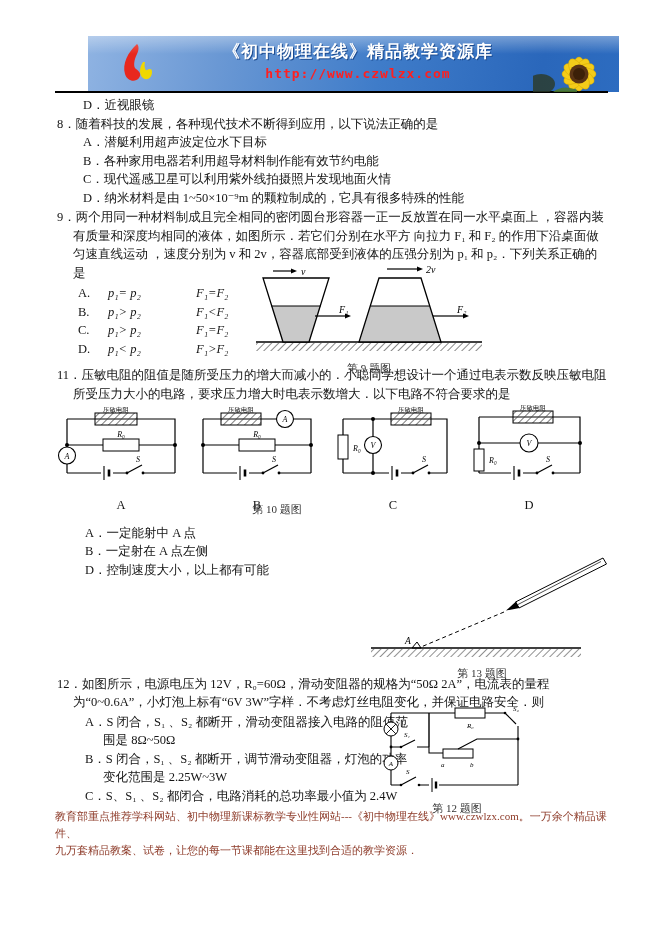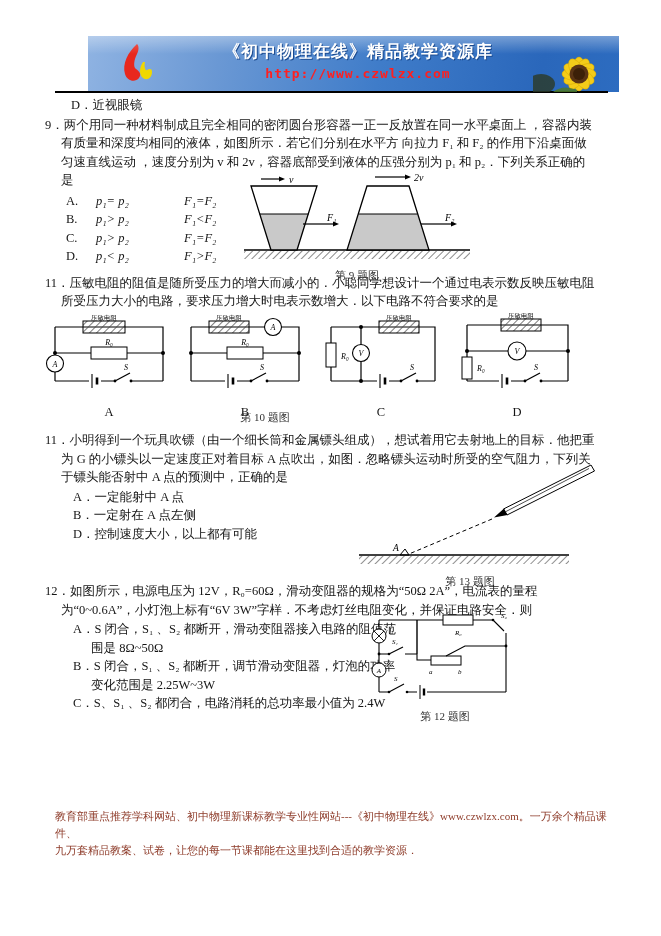--- a/index.html
+++ b/index.html
@@ -16,21 +16,21 @@
   .banner-text{position:absolute;left:120px;top:4px;width:300px;text-align:center;z-index:2;}
   .banner-title{font-family:"Liberation Sans","DejaVu Sans",sans-serif;font-weight:bold;
           font-size:17px;color:#ffffff;letter-spacing:1px;white-space:nowrap;
           text-shadow:1px 1px 0 #1b4a8f;}
   .banner-url{font-family:"DejaVu Sans Mono","Liberation Mono",monospace;font-weight:bold;
           font-size:13px;color:#ff1f1f;letter-spacing:1px;margin-top:3px;}
   .sunflower-box{position:absolute;right:8px;bottom:-6px;width:78px;height:58px;z-index:1;}
   .rule{position:absolute;left:55px;top:91px;width:553px;height:2px;background:#000;}
 
   
-  .content{position:absolute;left:45px;top:96px;width:551px;font-size:12.5px;line-height:18.5px;}
+  .content{position:absolute;left:57px;top:96px;width:551px;font-size:12.5px;line-height:18.5px;}
   .stem{padding-left:16px;text-indent:-16px;margin:0;}
   .opt-line{margin:0;}
 
   .q8-opts{padding-left:26px;}
   .q9-block{position:relative;margin-top:1px;}
   .q9-opts{padding-left:21px;margin-top:2px;}
   .q9-row{display:flex;}
   .q9-row .ol{width:30px;}
   .q9-row .pc{width:88px;font-style:italic;}
   .q9-row .fc{font-style:italic;}
@@ -92,20 +92,29 @@
         <path d="M20,52 Q30,44 44,50 L44,58 L20,58 Z" fill="#4d7a2a" opacity="0.85"></path>
       </svg>
     </div>
   </div>
   <div class="rule"></div>
 
   <div class="content">
 
     <p class="opt-line q8-opts">D．近视眼镜</p>
 
+    <div>
+      <p class="stem">8．随着科技的发展，各种现代技术不断得到应用，以下说法正确的是</p>
+      <div class="q8-opts">
+        <p class="opt-line">A．潜艇利用超声波定位水下目标</p>
+        <p class="opt-line">B．各种家用电器若利用超导材料制作能有效节约电能</p>
+        <p class="opt-line">C．现代遥感卫星可以利用紫外线拍摄照片发现地面火情</p>
+        <p class="opt-line">D．纳米材料是由 1~50×10⁻⁹m 的颗粒制成的，它具有很多特殊的性能</p>
+      </div>
+    </div>
 
     <div class="q9-block" style="height:154px;">
       <p class="stem">9．两个用同一种材料制成且完全相同的密闭圆台形容器一正一反放置在同一水平桌面上 ，容器内装有质量和深度均相同的液体，如图所示．若它们分别在水平方 向拉力 F₁ 和 F₂ 的作用下沿桌面做匀速直线运动 ，速度分别为 v 和 2v，容器底部受到液体的压强分别为 p₁ 和 p₂．下列关系正确的是</p>
       <div class="q9-opts">
         <div class="q9-row">
             <span class="ol">A.</span>
             <span class="pc">p₁= p₂</span>
             <span class="fc">F₁=F₂</span>
           </div>
         <div class="q9-row">
@@ -276,21 +285,20 @@
             <line x1="72" y1="68" x2="87" y2="60" stroke="#000" stroke-width="1.2"></line>
             <text x="81" y="57" font-size="8" class="sv-it">S</text>
           </svg>
           <div class="circuit-letter">D</div>
         </div>
       </div>
       <div class="fig-caption cap10">第 10 题图</div>
     </div>
 
     <div class="q11-block" style="height:145px;">
-      <p class="stem">11．小明得到一个玩具吹镖（由一个细长筒和金属镖头组成），想试着用它去射地上的目标．他把重为 G 的小镖头以一定速度正对着目标 A 点吹出，如图．忽略镖头运动时所受的空气阻力，下列关于镖头能否射中 A 点的预测中，正确的是</p>
       <div class="q11-opts">
         <p class="opt-line">A．一定能射中 A 点</p>
         <p class="opt-line">B．一定射在 A 点左侧</p>
         <p class="opt-line">D．控制速度大小，以上都有可能</p>
       </div>
       <div class="fig11">
         <svg width="254" height="104" viewBox="0 0 254 104">
           <defs>
               <pattern id="h11" width="5" height="5" patternUnits="userSpaceOnUse" patternTransform="rotate(45)">
                 <line x1="0" y1="0" x2="0" y2="5" stroke="#555" stroke-width="1.3"></line>

